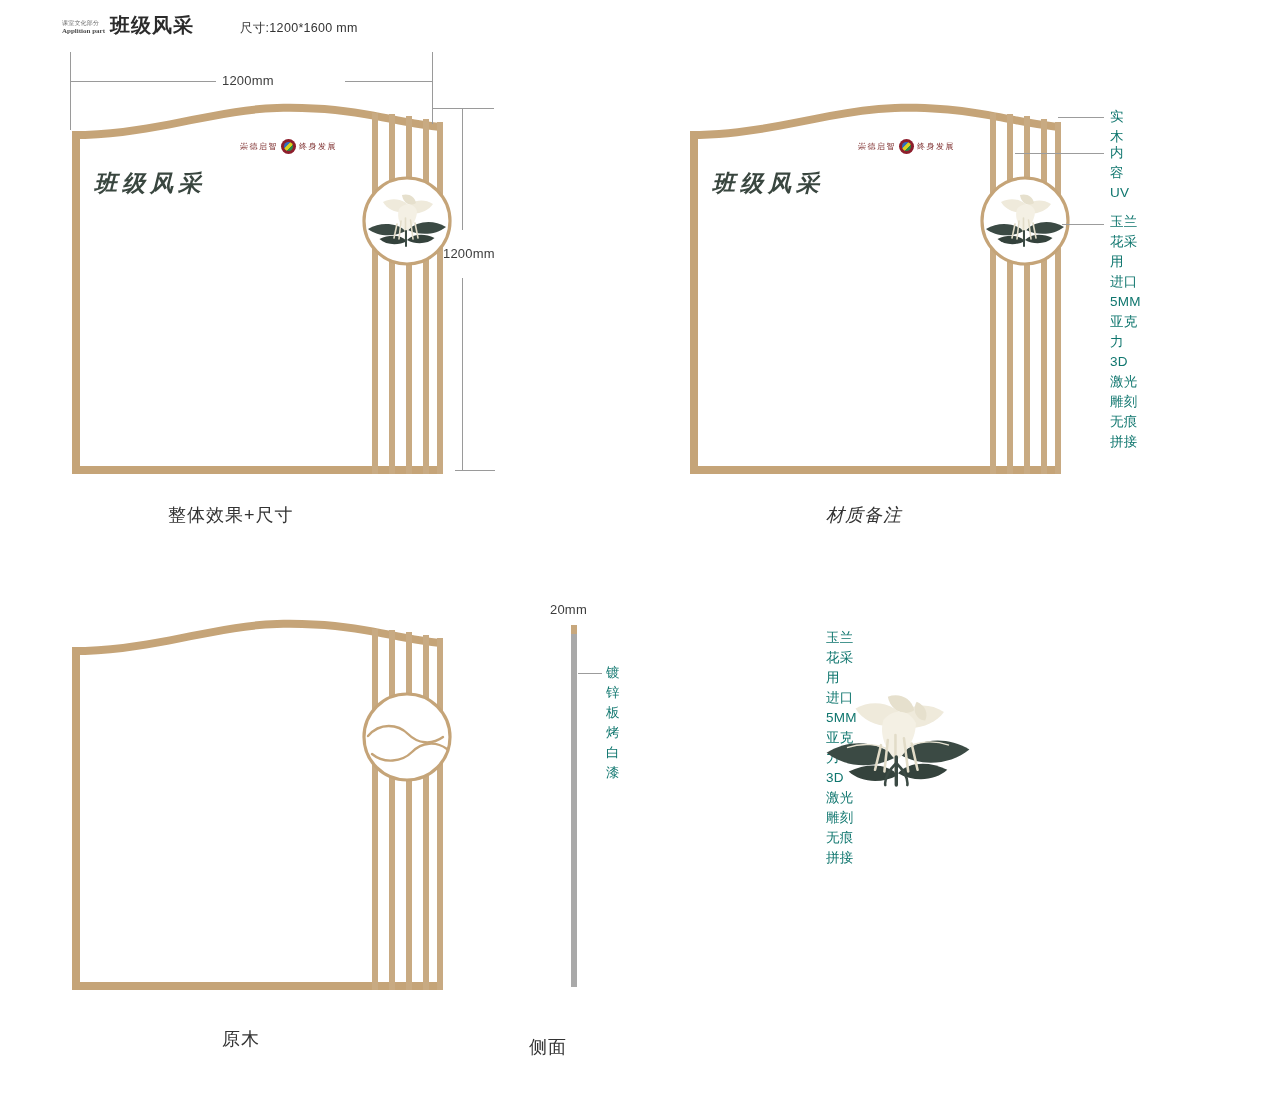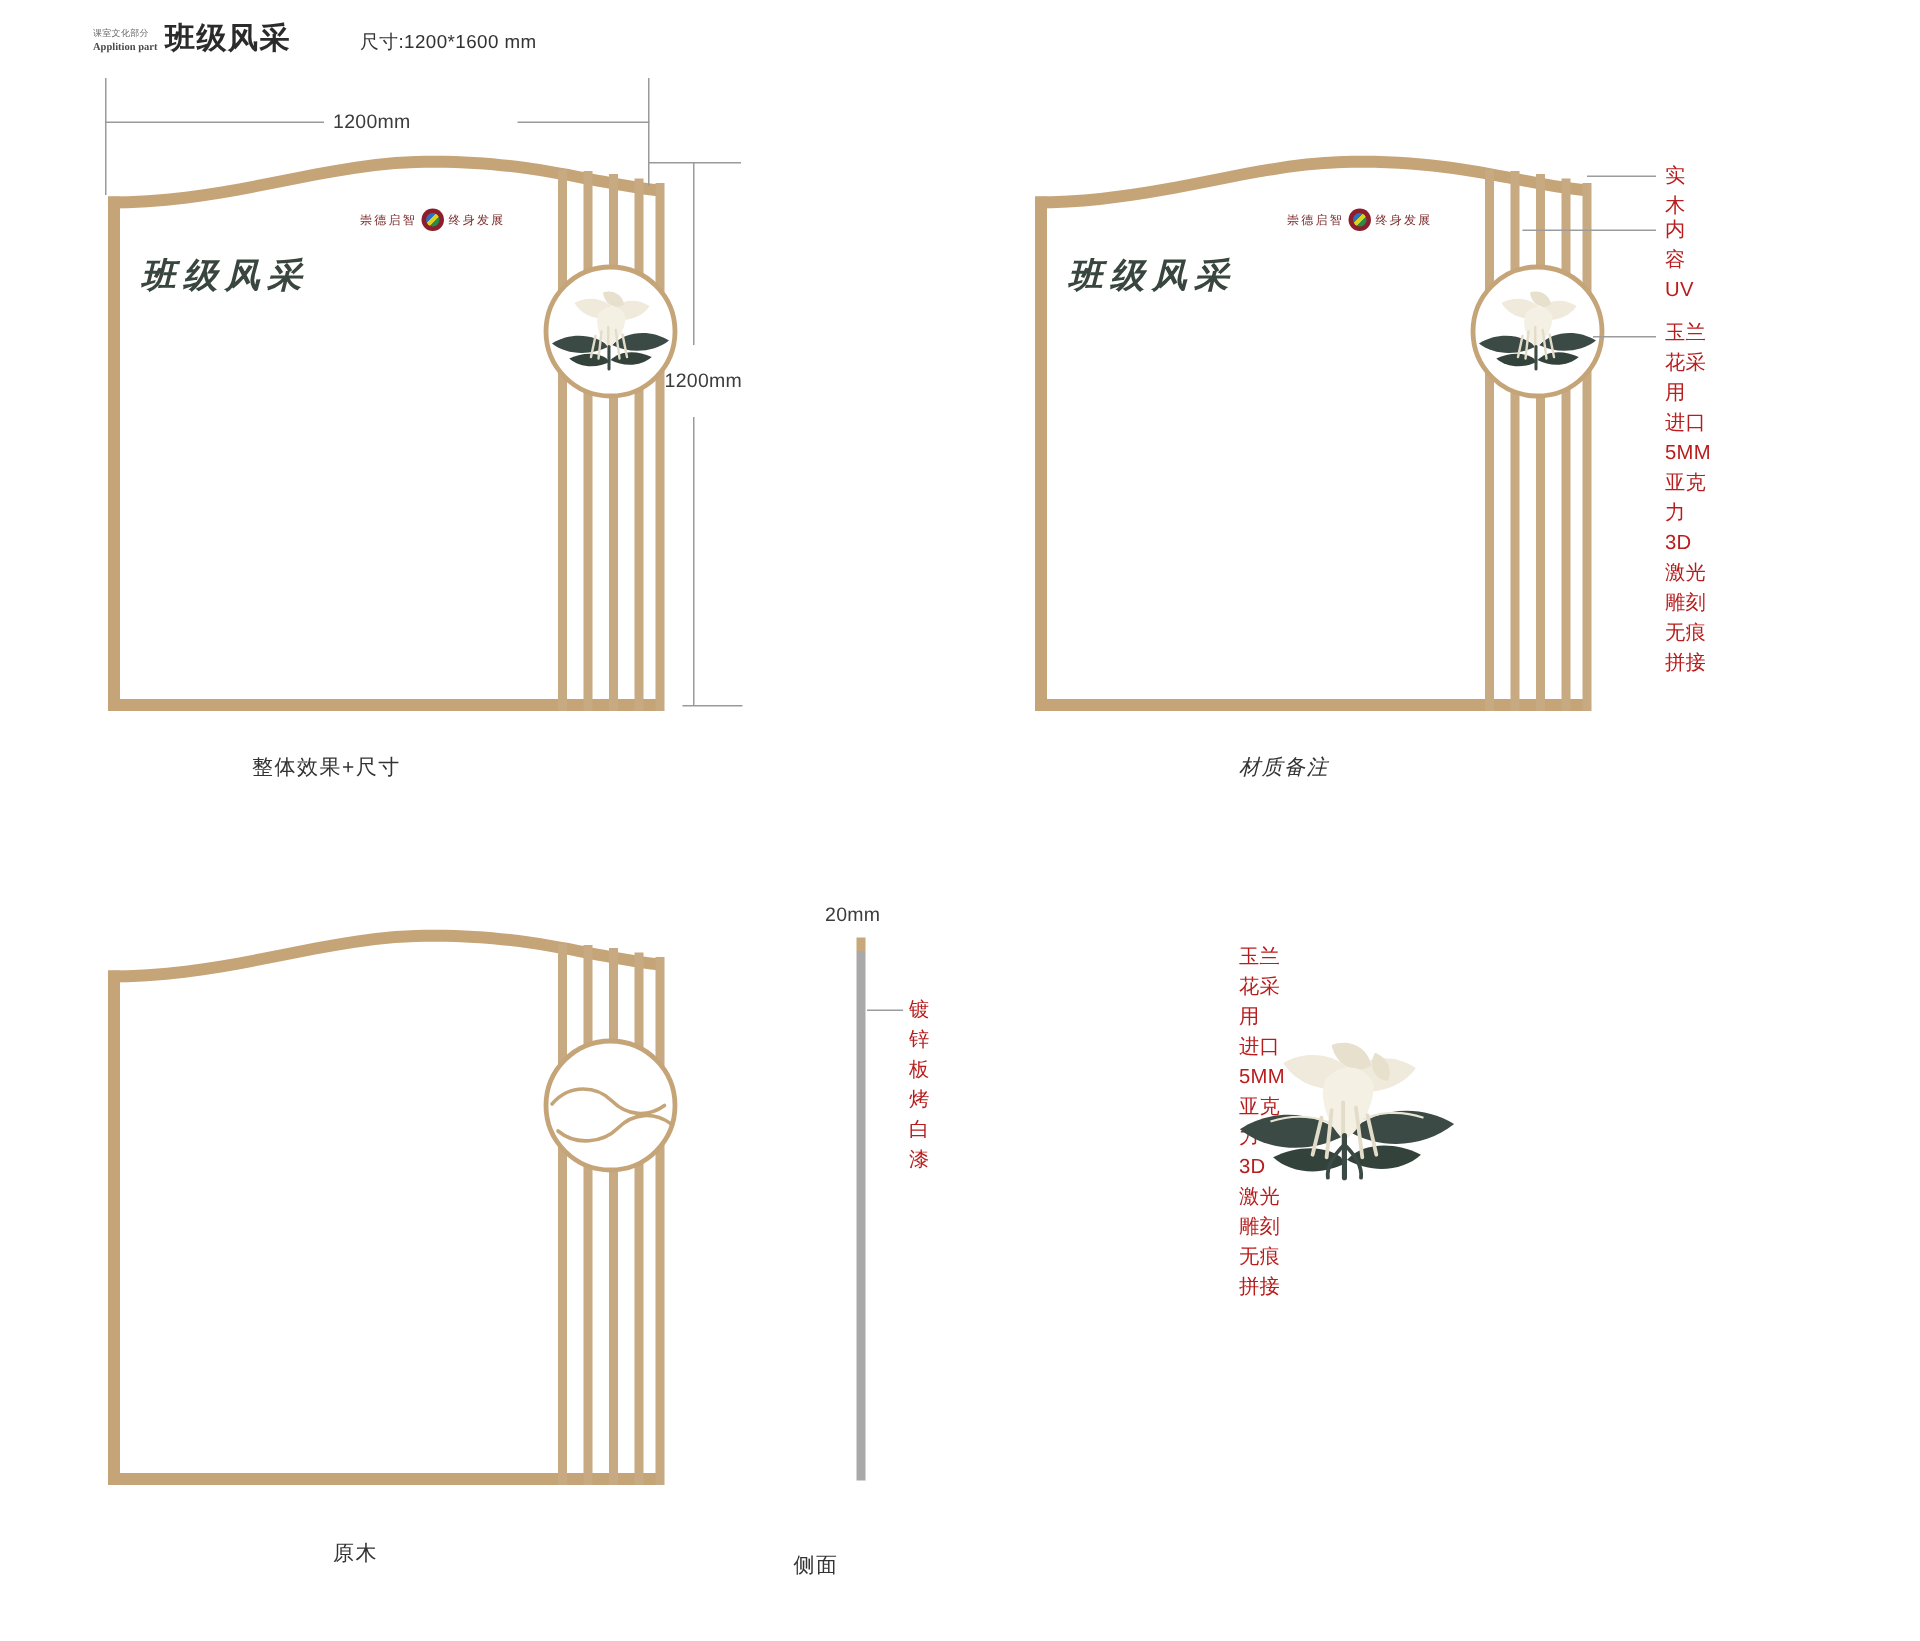--- a/index.html
+++ b/index.html
@@ -48,27 +48,27 @@
   .dim-h { height: 1px; }
   .dim-v { width: 1px; }
   .dimlabel {
     position: absolute; font-size: 13px; color: #3c3c3c;
     letter-spacing: .2px; white-space: nowrap;
   }
 
   
   .leader { position: absolute; height: 1px; background: #9c9c9c; }
   .callout {
-    position: absolute; font-size: 13.5px; color: #b91c1c;
+    position: absolute; font-size: 13.5px; color: #0f766e;
     line-height: 20px; white-space: pre-line; letter-spacing: .2px;
   }
 
   
   .caption {
-    position: absolute; font-size: 14px; color: #333;
+    position: absolute; font-size: 18px; color: #333;
     letter-spacing: 1px; white-space: nowrap;
   }
 
   
   .board-title {
     position: absolute;
     font-family: "Liberation Serif", "DejaVu Serif", serif;
     font-weight: bold; font-style: italic;
     color: #39463f; letter-spacing: 5px;
     white-space: nowrap;

